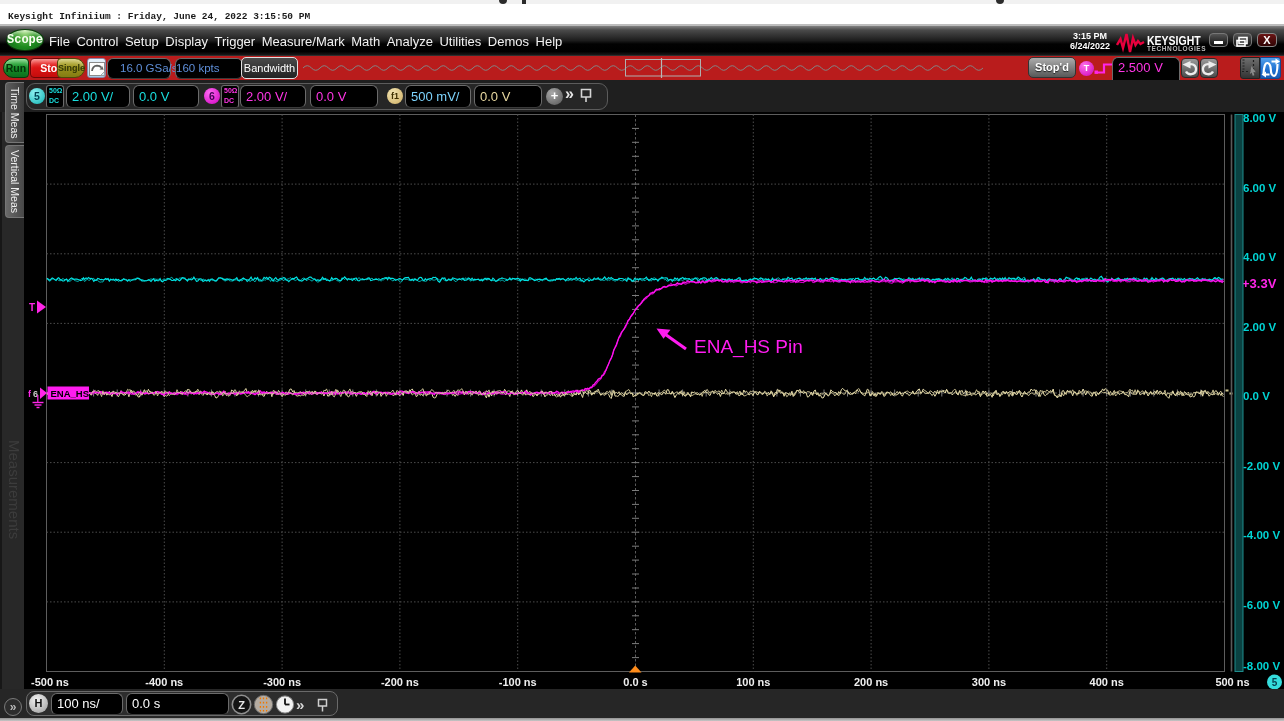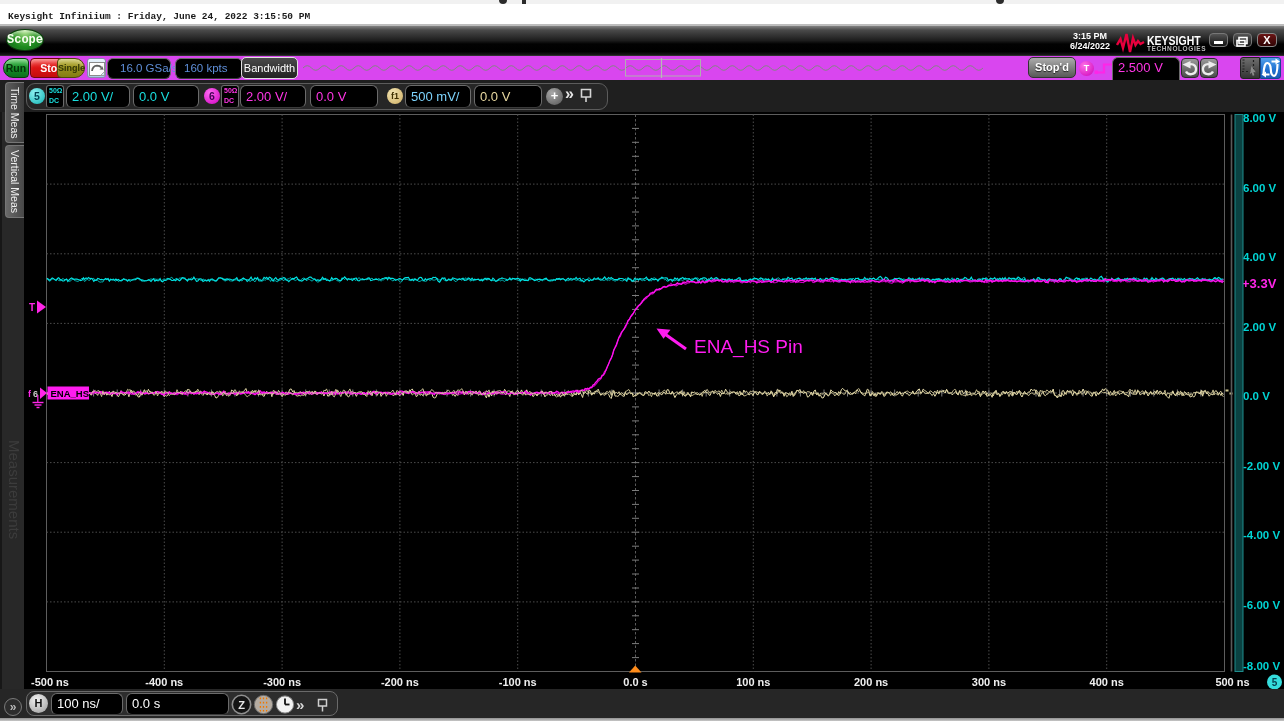--- a/index.html
+++ b/index.html
@@ -1,20 +1,20 @@
 <!DOCTYPE html>
 <html><head><meta charset="utf-8"><style>
 *{margin:0;padding:0;box-sizing:border-box}
 body{width:1284px;height:721px;background:#fff;font-family:"Liberation Sans",sans-serif;position:relative;overflow:hidden}
 .abs{position:absolute}
 .fld{position:absolute;background:#000;border:1px solid #6b6b6b;border-bottom-color:#3a3a3a;border-radius:6px;color:#fff;font-size:13px;line-height:20px;padding-left:5px;white-space:nowrap}
 .mark{position:absolute;top:0;height:4px;background:#2b2b2b}
 #menubar{position:absolute;left:0;top:26px;width:1284px;height:29px;background:linear-gradient(#828282 0%,#4a4a4a 14%,#1d1d1d 50%,#020202 62%,#000 88%,#181818 100%)}
 .mi{color:#f2f2f2;font-size:13px}
-#toolbar{position:absolute;left:0;top:55px;width:1284px;height:25px;background:#d946ef;border-top:1px solid #2e2e2e}
+#toolbar{position:absolute;left:0;top:55px;width:1284px;height:25px;background:#b91c1c;border-top:1px solid #2e2e2e}
 #chrow{position:absolute;left:0;top:80px;width:1284px;height:32px;background:#1f1f1f}
 #chgroup{position:absolute;left:26px;top:3px;width:582px;height:27px;border:1px solid #5c5c5c;border-radius:9px;background:#262626}
 .cir{position:absolute;border-radius:50%;text-align:center;font-weight:bold}
 #leftpanel{position:absolute;left:0;top:112px;width:24px;height:577px;background:#282828;border-left:2px solid #171717}
 .vtab{position:absolute;left:5px;width:19px;background:linear-gradient(to right,#5d5d5d,#3c3c3c);border:1px solid #767676;border-right:none;border-radius:4px 0 0 4px;color:#efefef;font-size:10.5px;writing-mode:vertical-rl;text-align:center}
 #bottombar{position:absolute;left:0;top:689px;width:1284px;height:29px;background:#262626}
 #bgroup{position:absolute;left:26px;top:2px;width:312px;height:25px;border:1px solid #6a6a6a;border-radius:8px;background:#2d2d2d}
 #bottomedge{position:absolute;left:0;top:718px;width:1284px;height:3px;background:linear-gradient(#909090,#c8c8c8)}
 .btn{position:absolute;border-radius:6px;text-align:center;font-weight:bold}
 svg text{font-family:"Liberation Sans",sans-serif}
@@ -23,20 +23,33 @@
  <div class="abs" style="left:0;top:0;width:1284px;height:4px;background:#f1f1f1"></div>
  <div class="mark" style="left:499px;width:8px;border-radius:0 0 4px 4px"></div>
  <div class="mark" style="left:522px;width:4px"></div>
  <div class="mark" style="left:996px;width:8px;border-radius:0 0 4px 4px"></div>
  <div class="abs" style="left:8px;top:11px;font-family:'Liberation Mono',monospace;font-size:9.5px;font-weight:bold;color:#1a1a1a">Keysight Infiniium : Friday, June 24, 2022 3:15:50 PM</div>
  <div class="abs" style="left:0;top:24px;width:1284px;height:2px;background:#bdbdbd"></div>
 </div>
 <div id="menubar">
  <div class="abs" style="left:6px;top:3px;width:38px;height:22px;border-radius:50%;background:radial-gradient(ellipse at 50% 0%,#bdeb9a 0%,#4aa83e 38%,#1e8a1e 60%,#0d5a14 100%);border:1px solid #0a3a0a;box-shadow:inset 0 2px 3px rgba(255,255,255,.5)"></div>
  <div class="abs" style="left:6px;top:7px;width:38px;text-align:center;color:#f8fff0;font-weight:bold;font-size:12px;font-family:Liberation Mono, monospace">Scope</div>
+ <div class="abs" style="left:49px;top:8px;display:flex;gap:6.5px">
+  <span class="mi">File</span>
+      <span class="mi">Control</span>
+      <span class="mi">Setup</span>
+      <span class="mi">Display</span>
+      <span class="mi">Trigger</span>
+      <span class="mi">Measure/Mark</span>
+      <span class="mi">Math</span>
+      <span class="mi">Analyze</span>
+      <span class="mi">Utilities</span>
+      <span class="mi">Demos</span>
+      <span class="mi">Help</span>
+ </div>
  <div class="abs" style="left:1060px;top:6px;width:60px;text-align:center;color:#fff;font-size:9px;font-weight:bold;line-height:9.5px">3:15 PM<br>6/24/2022</div>
  <svg class="abs" style="left:1116px;top:6px" width="29" height="22" viewBox="0 0 29 22">
       <path d="M1 13 L4.5 7 L7 16 L10.5 2 L14 20 L17 6 L19.5 13 L22 9 L24.5 12 L28 10" fill="none" stroke="#e8003d" stroke-width="2.4"></path>
     </svg>
  <div class="abs" style="left:1147px;top:6px;color:#fff;font-weight:bold;font-size:10.5px;letter-spacing:0px;transform:scaleY(1.25);transform-origin:left top">KEYSIGHT</div>
  <div class="abs" style="left:1147px;top:19px;color:#b8b8b8;font-weight:bold;font-size:6.5px;letter-spacing:0.6px">TECHNOLOGIES</div>
  <div class="btn" style="left:1209px;top:7px;width:19px;height:14px;background:linear-gradient(#555,#111);border:1px solid #777;border-radius:4px">
       <div style="margin:7px auto 0;width:9px;height:2.6px;background:#fff"></div>
     </div>
  <div class="btn" style="left:1233px;top:7px;width:19px;height:14px;background:linear-gradient(#555,#111);border:1px solid #777;border-radius:4px"><svg width="17" height="12" viewBox="0 0 17 12">
@@ -49,21 +62,21 @@
  <div class="btn" style="left:3px;top:2px;width:26px;height:20px;background:linear-gradient(#4cc455,#128a26 55%,#0d6e1c);border:1px solid #073a0c;border-radius:10px 4px 4px 10px;color:#053308;font-size:10.5px;line-height:19px;box-shadow:inset 0 5px 5px -3px rgba(255,255,255,.55)">Run</div>
  <div class="btn" style="left:30px;top:2px;width:44px;height:20px;background:linear-gradient(#f4504c,#db1414 50%,#c40c0c);border:1px solid #6e0606;border-radius:4px;color:#fff;font-size:10.5px;line-height:19px;box-shadow:inset 0 5px 5px -3px rgba(255,255,255,.55)">Stop</div>
  <div class="btn" style="left:57px;top:2px;width:28px;height:20px;background:linear-gradient(#c3bb48,#968e1c 55%,#847c12);border:1px solid #4e490a;border-radius:4px 10px 10px 4px;color:#333705;font-size:9px;line-height:19px;box-shadow:inset 0 5px 5px -3px rgba(255,255,255,.5)">Single</div>
  <div class="btn" style="left:87px;top:2px;width:19px;height:20px;background:linear-gradient(#eaf4fc,#a8cbe6);border:1px solid #88a;border-radius:3px"><svg width="19" height="20" viewBox="0 0 19 20">
         <rect x="1.5" y="3.5" width="15" height="13" fill="#fdfdfd" stroke="#8a8a8a" stroke-width="1"></rect>
         <polygon points="12.5,16.5 16.5,16.5 16.5,12.5" fill="#cfeaf4" stroke="#999" stroke-width="0.8"></polygon>
         <path d="M4 12 Q4.6 6.8 9 6.6 Q12 6.6 13.4 8.6" fill="none" stroke="#606060" stroke-width="1.8"></path>
         <polygon points="15.6,10.8 11.6,10.4 14.4,7.2" fill="#606060"></polygon>
       </svg></div>
  <div class="fld" style="left:107px;top:2px;width:64px;height:21px;color:#5f8fd9;font-size:11.5px;line-height:18px;padding-left:12px">16.0 GSa/s</div>
- <div class="fld" style="left:175px;top:2px;width:68px;height:21px;color:#5f8fd9;font-size:11.5px;line-height:18px;padding-left:8px">160 kpts</div>
+ <div class="fld" style="left:175px;top:2px;width:68px;height:21px;color:#5f8fd9;font-size:11.5px;line-height:18px;padding-left:0">160 kpts</div>
  <div class="btn" style="left:241px;top:1px;width:57px;height:22px;background:linear-gradient(#4a4a4a,#222);border:1.5px solid #e0e0e0;border-radius:5px;color:#fff;font-size:11px;font-weight:normal;line-height:20px">Bandwidth</div>
  <div class="btn" style="left:1028px;top:1px;width:48px;height:21px;background:linear-gradient(#ababab,#585858);border:1px solid #333;border-radius:5px;color:#fff;font-size:11px;line-height:19px;text-shadow:0 1px 1px #222">Stop'd</div>
  <div class="cir" style="left:1079px;top:5px;width:15px;height:15px;background:radial-gradient(circle at 35% 30%,#ff70e8,#cc00b8);color:#fff;font-size:9px;line-height:15px">T</div>
  <div class="fld" style="left:1112px;top:1px;width:68px;height:33px;color:#ff35e5;font-size:13px;line-height:19px">2.500 V</div>
  <div class="btn" style="left:1181px;top:2px;width:18px;height:20px;background:linear-gradient(#9a9a9a,#4c4c4c);border:1px solid #2a2a2a;border-radius:4px"></div>
  <div class="btn" style="left:1200px;top:2px;width:18px;height:20px;background:linear-gradient(#9a9a9a,#4c4c4c);border:1px solid #2a2a2a;border-radius:4px"></div>
  <div class="btn" style="left:1240px;top:1px;width:20px;height:22px;background:linear-gradient(#6e6e6e,#333);border:1px solid #222;border-radius:3px 0 0 3px"></div>
  <div class="btn" style="left:1260px;top:1px;width:21px;height:22px;background:linear-gradient(#51a0ec,#1f6fd0 60%,#1a5cb4);border:1px solid #14488e;border-radius:0 3px 3px 0"></div>
  <svg style="position:absolute;left:0;top:0" width="1284" height="25" viewBox="0 55 1284 25">
       <path d="M303 67 q4.25 -4.6 8.5 0 t8.5 0 q4.25 -4.6 8.5 0 t8.5 0 q4.25 -4.6 8.5 0 t8.5 0 q4.25 -4.6 8.5 0 t8.5 0 q4.25 -4.6 8.5 0 t8.5 0 q4.25 -4.6 8.5 0 t8.5 0 q4.25 -4.6 8.5 0 t8.5 0 q4.25 -4.6 8.5 0 t8.5 0 q4.25 -4.6 8.5 0 t8.5 0 q4.25 -4.6 8.5 0 t8.5 0 q4.25 -4.6 8.5 0 t8.5 0 q4.25 -4.6 8.5 0 t8.5 0 q4.25 -4.6 8.5 0 t8.5 0 q4.25 -4.6 8.5 0 t8.5 0 q4.25 -4.6 8.5 0 t8.5 0 q4.25 -4.6 8.5 0 t8.5 0 q4.25 -4.6 8.5 0 t8.5 0 q4.25 -4.6 8.5 0 t8.5 0 q4.25 -4.6 8.5 0 t8.5 0 q4.25 -4.6 8.5 0 t8.5 0 q4.25 -4.6 8.5 0 t8.5 0 q4.25 -4.6 8.5 0 t8.5 0 q4.25 -4.6 8.5 0 t8.5 0 q4.25 -4.6 8.5 0 t8.5 0 q4.25 -4.6 8.5 0 t8.5 0 q4.25 -4.6 8.5 0 t8.5 0 q4.25 -4.6 8.5 0 t8.5 0 q4.25 -4.6 8.5 0 t8.5 0 q4.25 -4.6 8.5 0 t8.5 0 q4.25 -4.6 8.5 0 t8.5 0 q4.25 -4.6 8.5 0 t8.5 0 q4.25 -4.6 8.5 0 t8.5 0 q4.25 -4.6 8.5 0 t8.5 0 q4.25 -4.6 8.5 0 t8.5 0 q4.25 -4.6 8.5 0 t8.5 0 q4.25 -4.6 8.5 0 t8.5 0 q4.25 -4.6 8.5 0 t8.5 0 q4.25 -4.6 8.5 0 t8.5 0 q4.25 -4.6 8.5 0 t8.5 0 q4.25 -4.6 8.5 0 t8.5 0" fill="none" stroke="#848484" stroke-width="1"></path>

